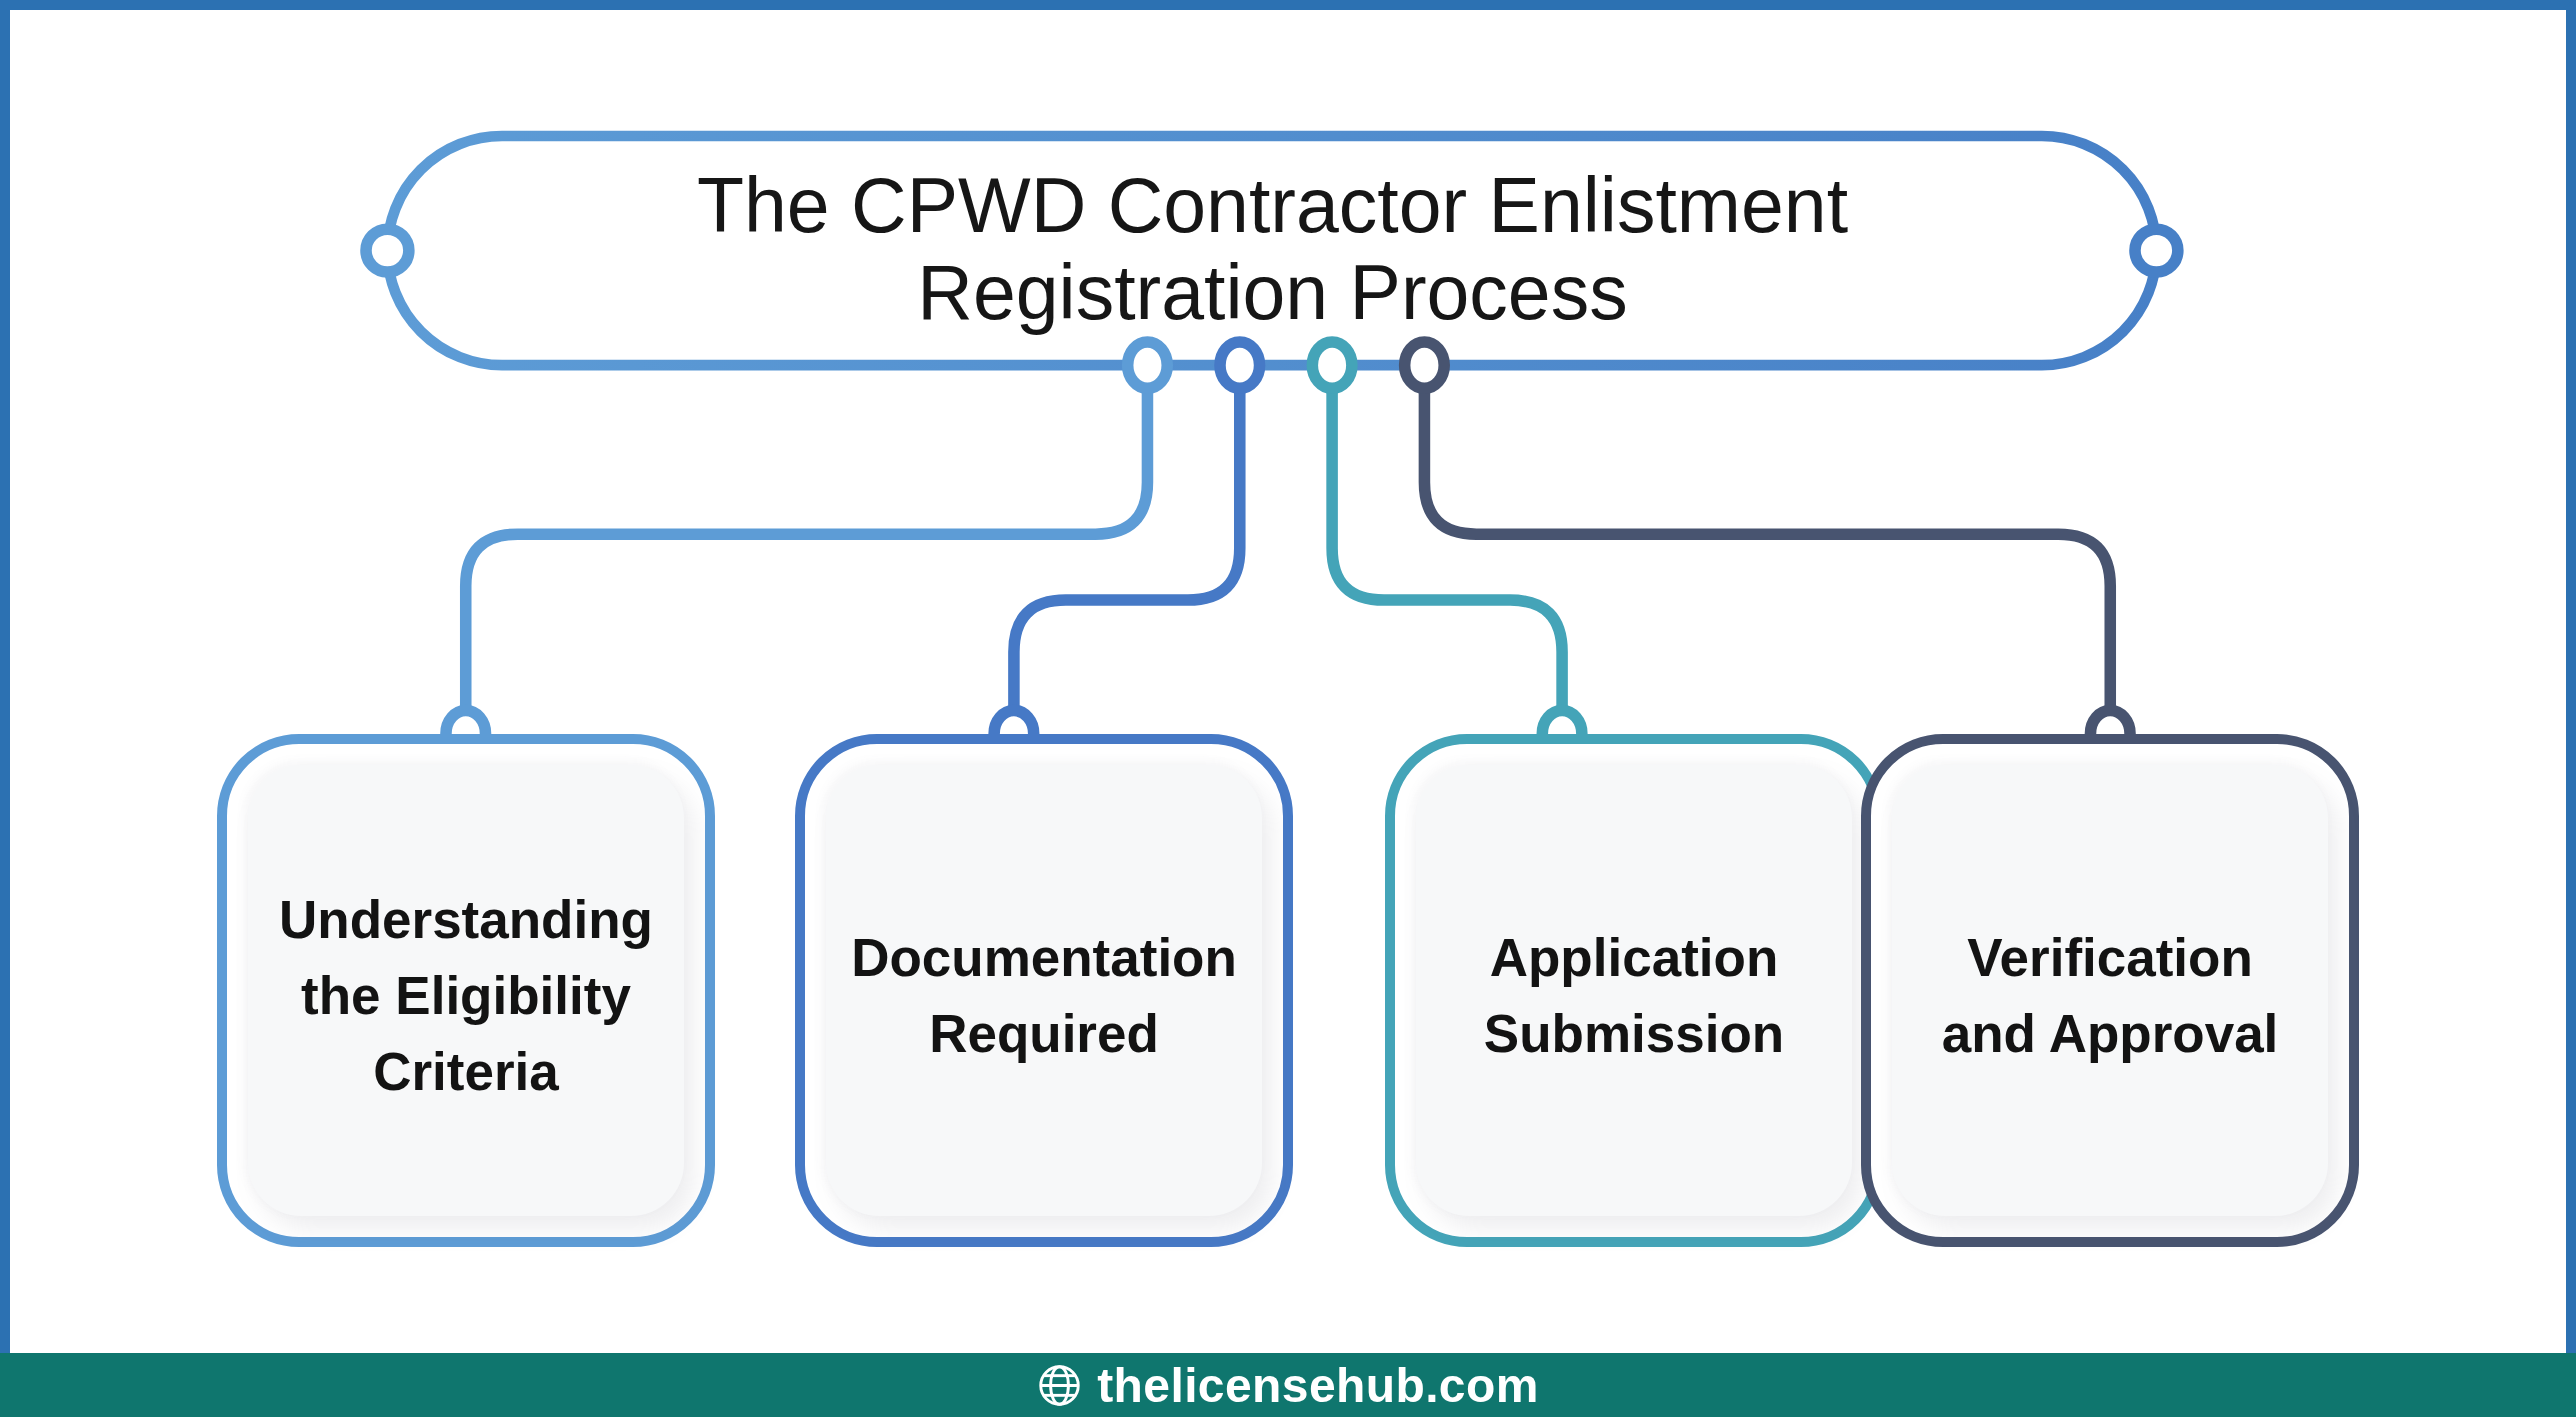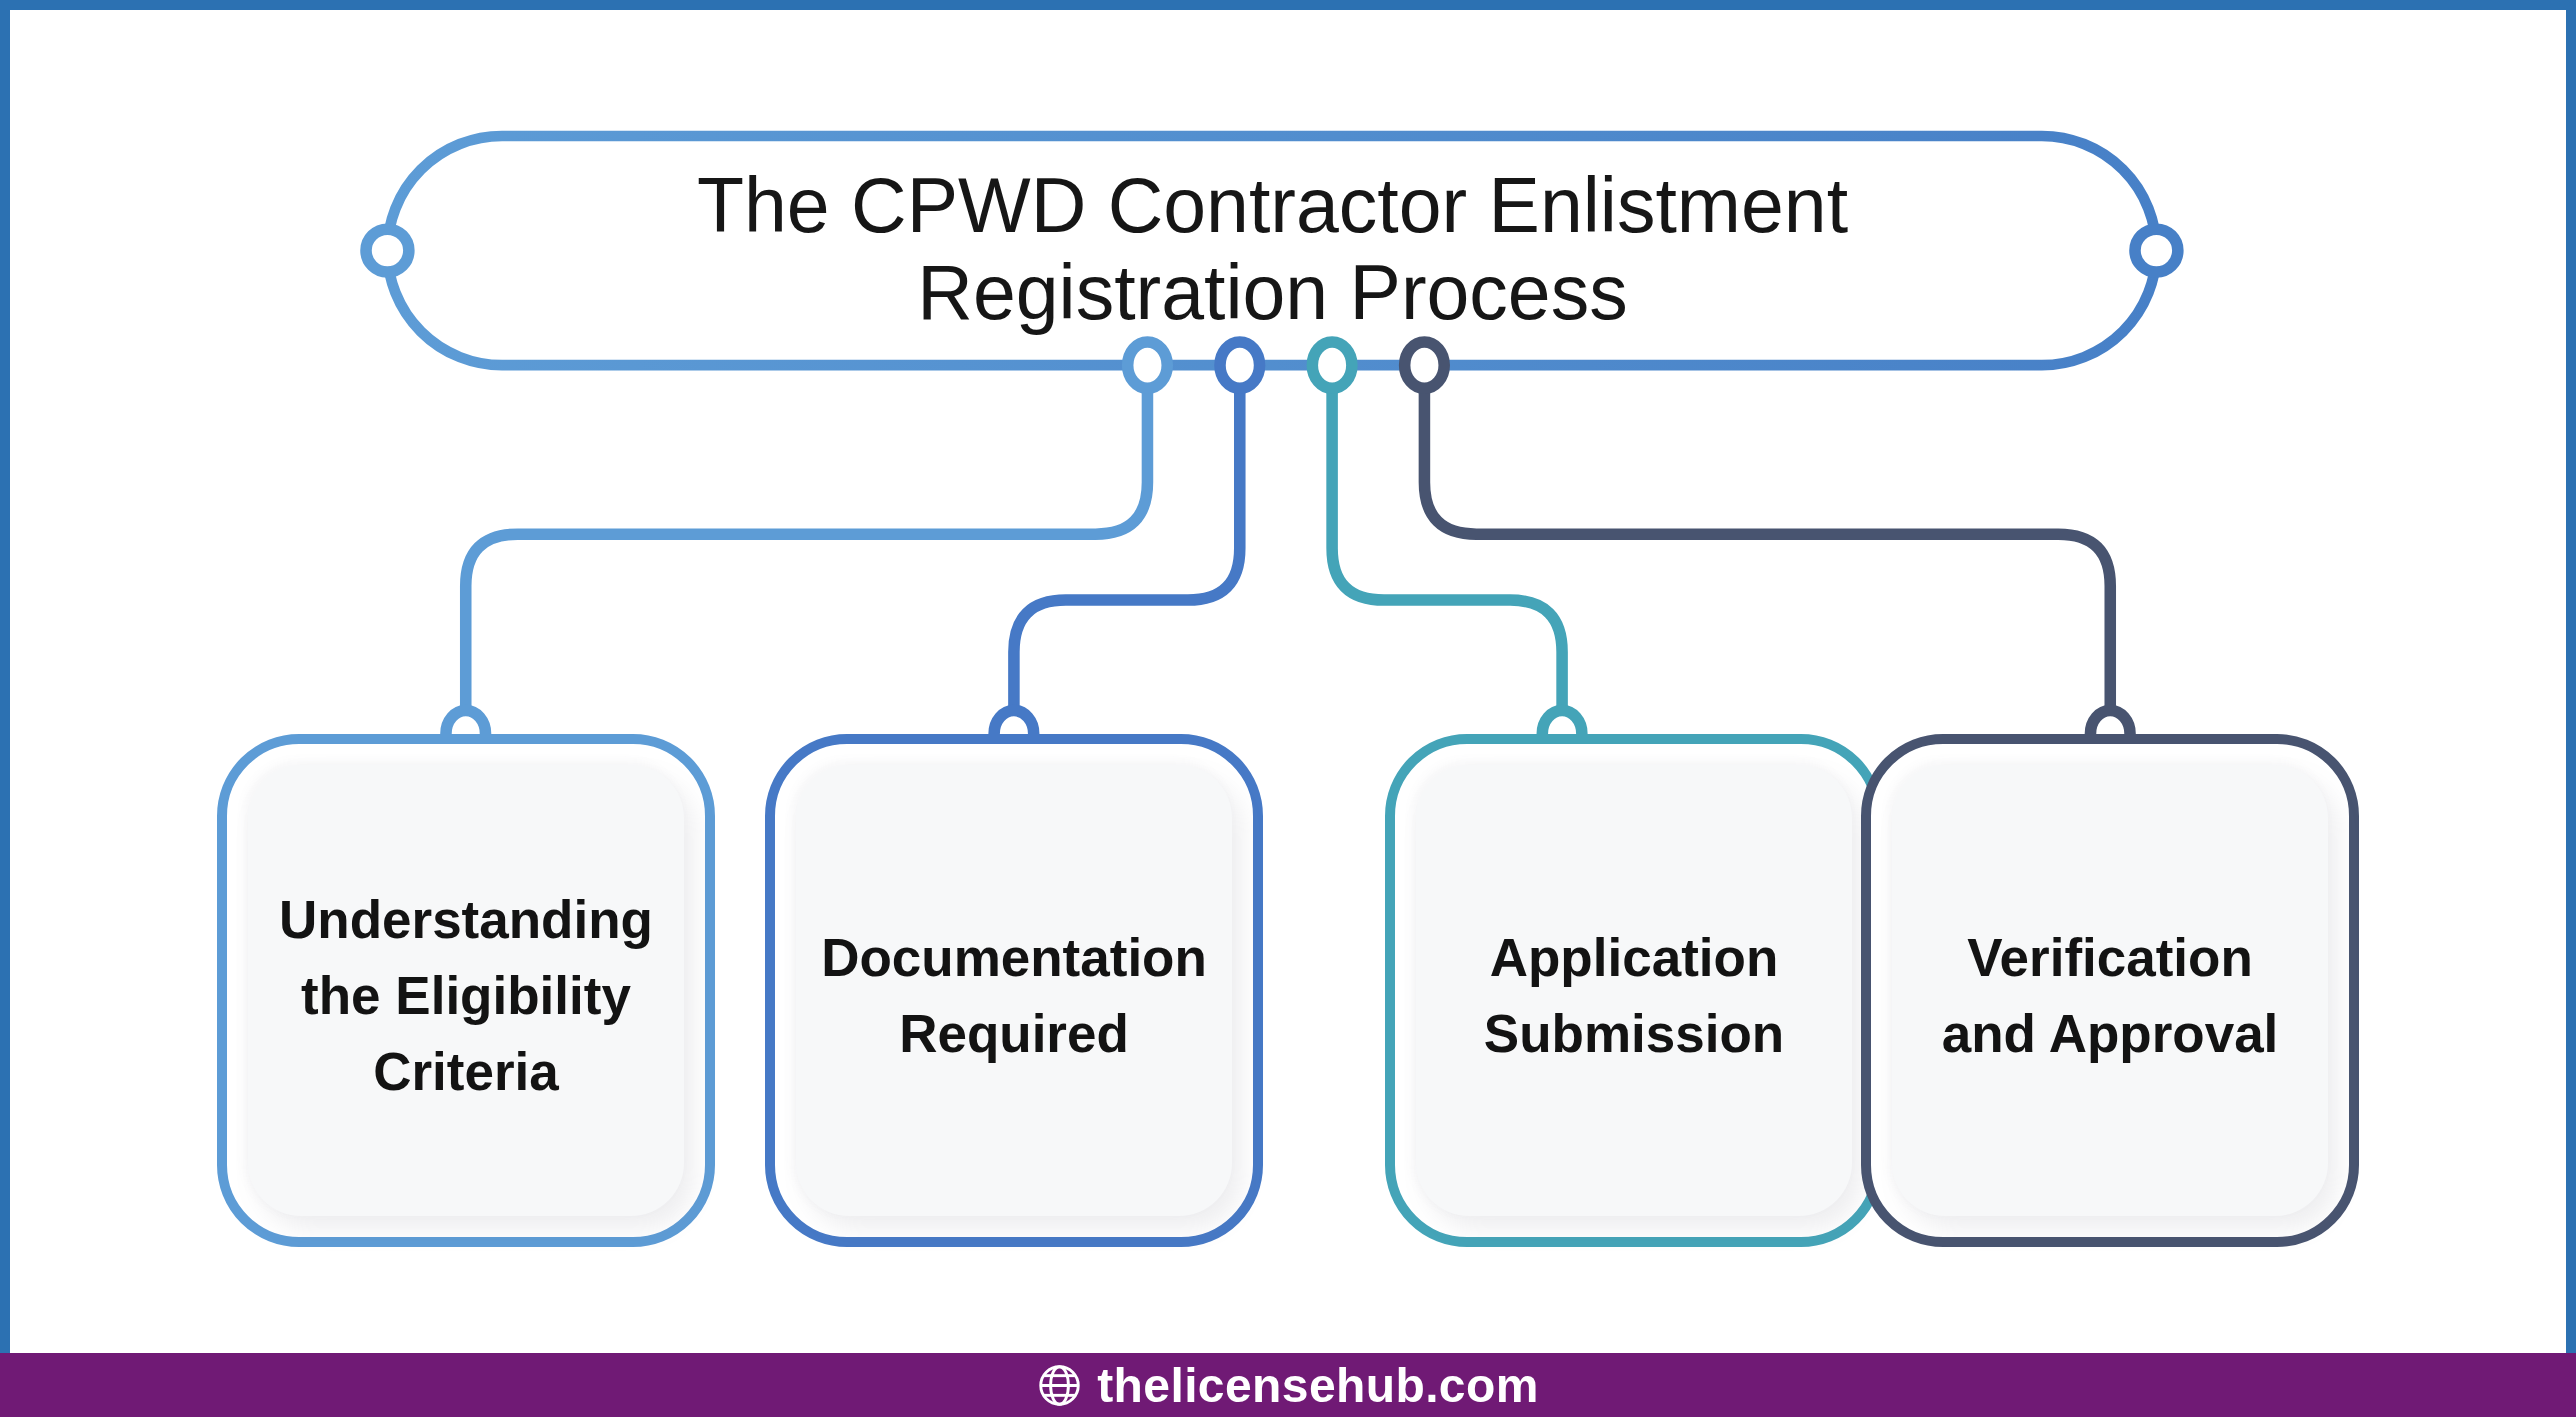--- a/index.html
+++ b/index.html
@@ -52,21 +52,21 @@
     top: 734px;
     width: 498px;
     height: 513px;
     box-sizing: border-box;
     border: 10px solid #999;
     border-radius: 82px;
     background: #ffffff;
     z-index: 2;
   }
   .step-box.pos-1 { left: 217px; }
-  .step-box.pos-2 { left: 765px; }
+  .step-box.pos-2 { left: 795px; }
   .step-box.pos-3 { left: 1385px; }
   .step-box.pos-4 { left: 1861px; }
   .step-card {
     position: absolute;
     inset: 21.4px;
     background: #f7f8f9;
     border-radius: 53px;
     box-shadow: 10px 13px 23px rgba(125,125,140,0.13), -3.3px -3.3px 10px rgba(125,125,140,0.05);
     display: flex;
     align-items: center;
@@ -163,21 +163,21 @@
     </div>
   </div>
 
   <div class="step-box pos-4" style="border-color: rgb(72, 84, 112); padding-left: 34px;">
     <div class="step-card">
       <div class="step-label">Verification
 and Approval</div>
     </div>
   </div>
 
-  <div class="footer-bar" style="background: #701a75;">
+  <div class="footer-bar" style="background: #0f766e;">
     <svg class="globe" width="45" height="45" viewBox="0 0 48 48" xmlns="http://www.w3.org/2000/svg">
       <g stroke="#ffffff" stroke-width="3.1" fill="none">
         <circle cx="24" cy="24" r="20"></circle>
         <ellipse cx="24" cy="24" rx="9.5" ry="20"></ellipse>
         <line x1="4" y1="24" x2="44" y2="24"></line>
         <line x1="7.5" y1="13.5" x2="40.5" y2="13.5"></line>
         <line x1="7.5" y1="34.5" x2="40.5" y2="34.5"></line>
       </g>
     </svg>
     <div class="footer-domain">thelicensehub.com</div>

